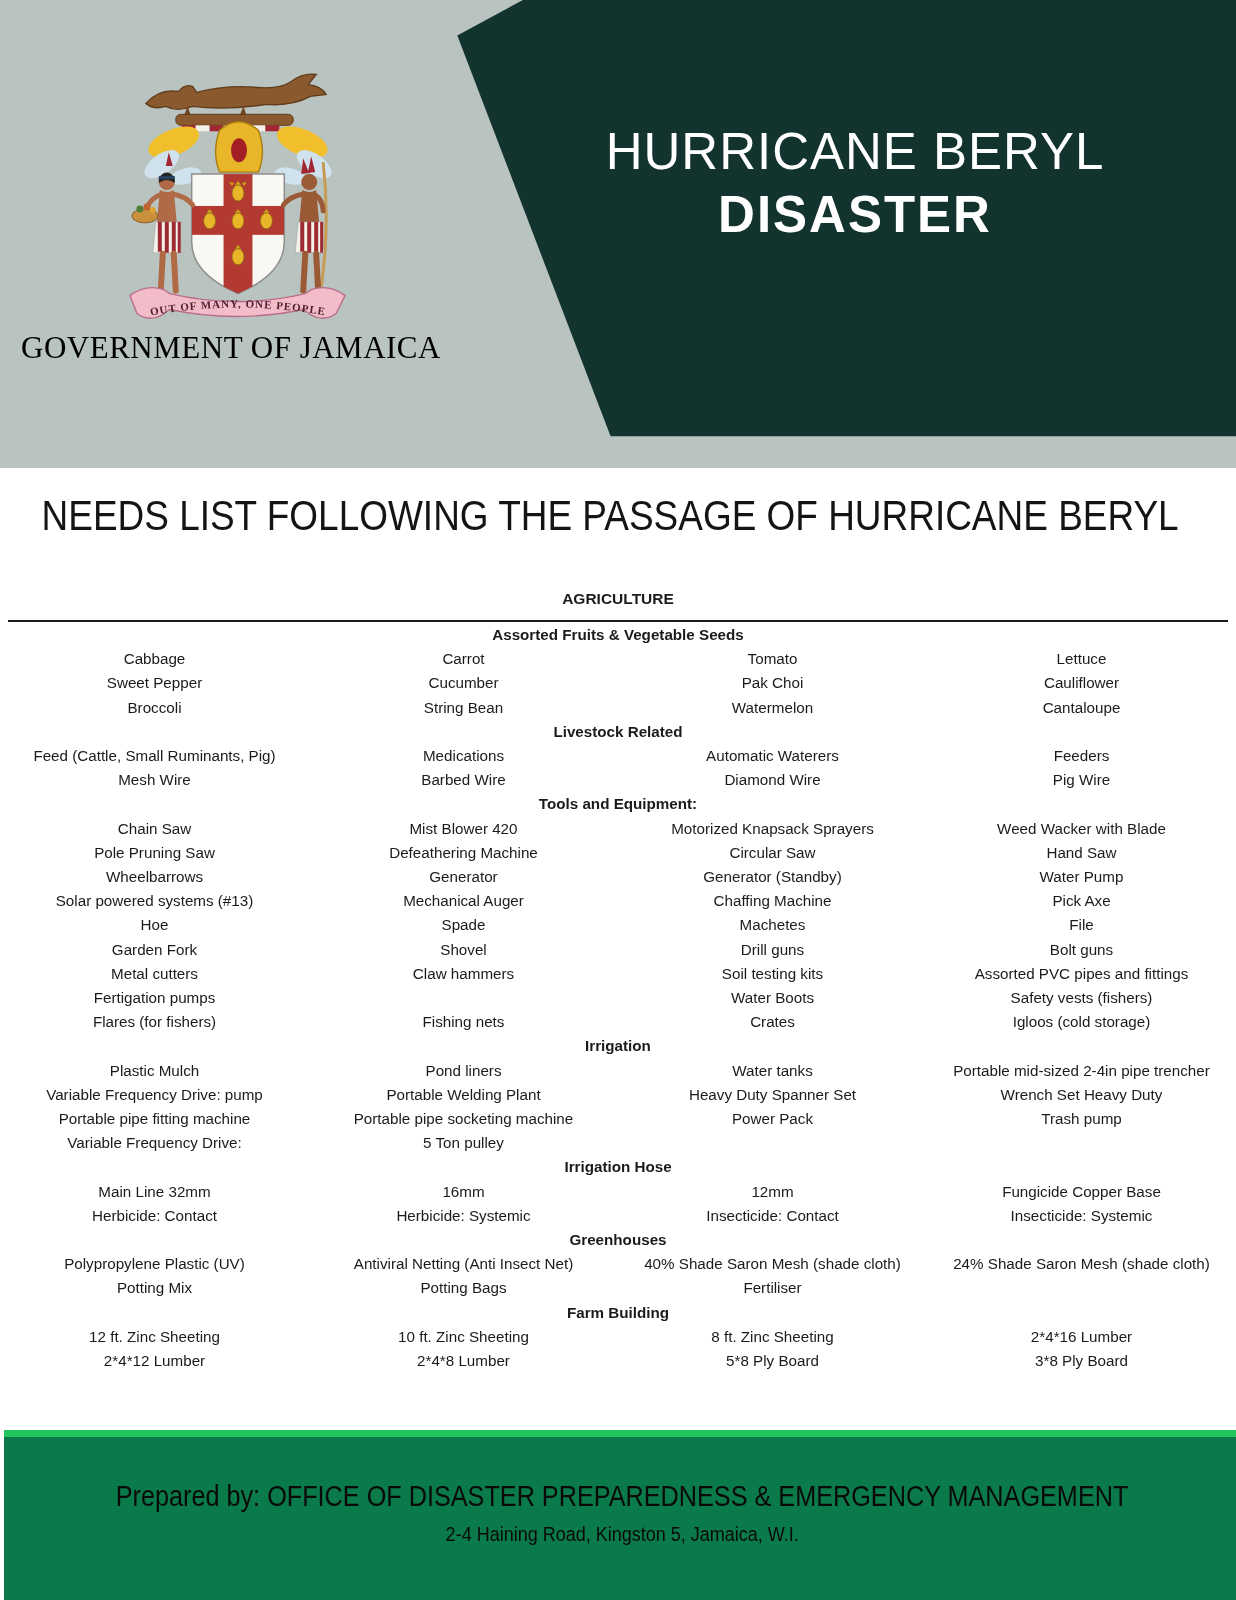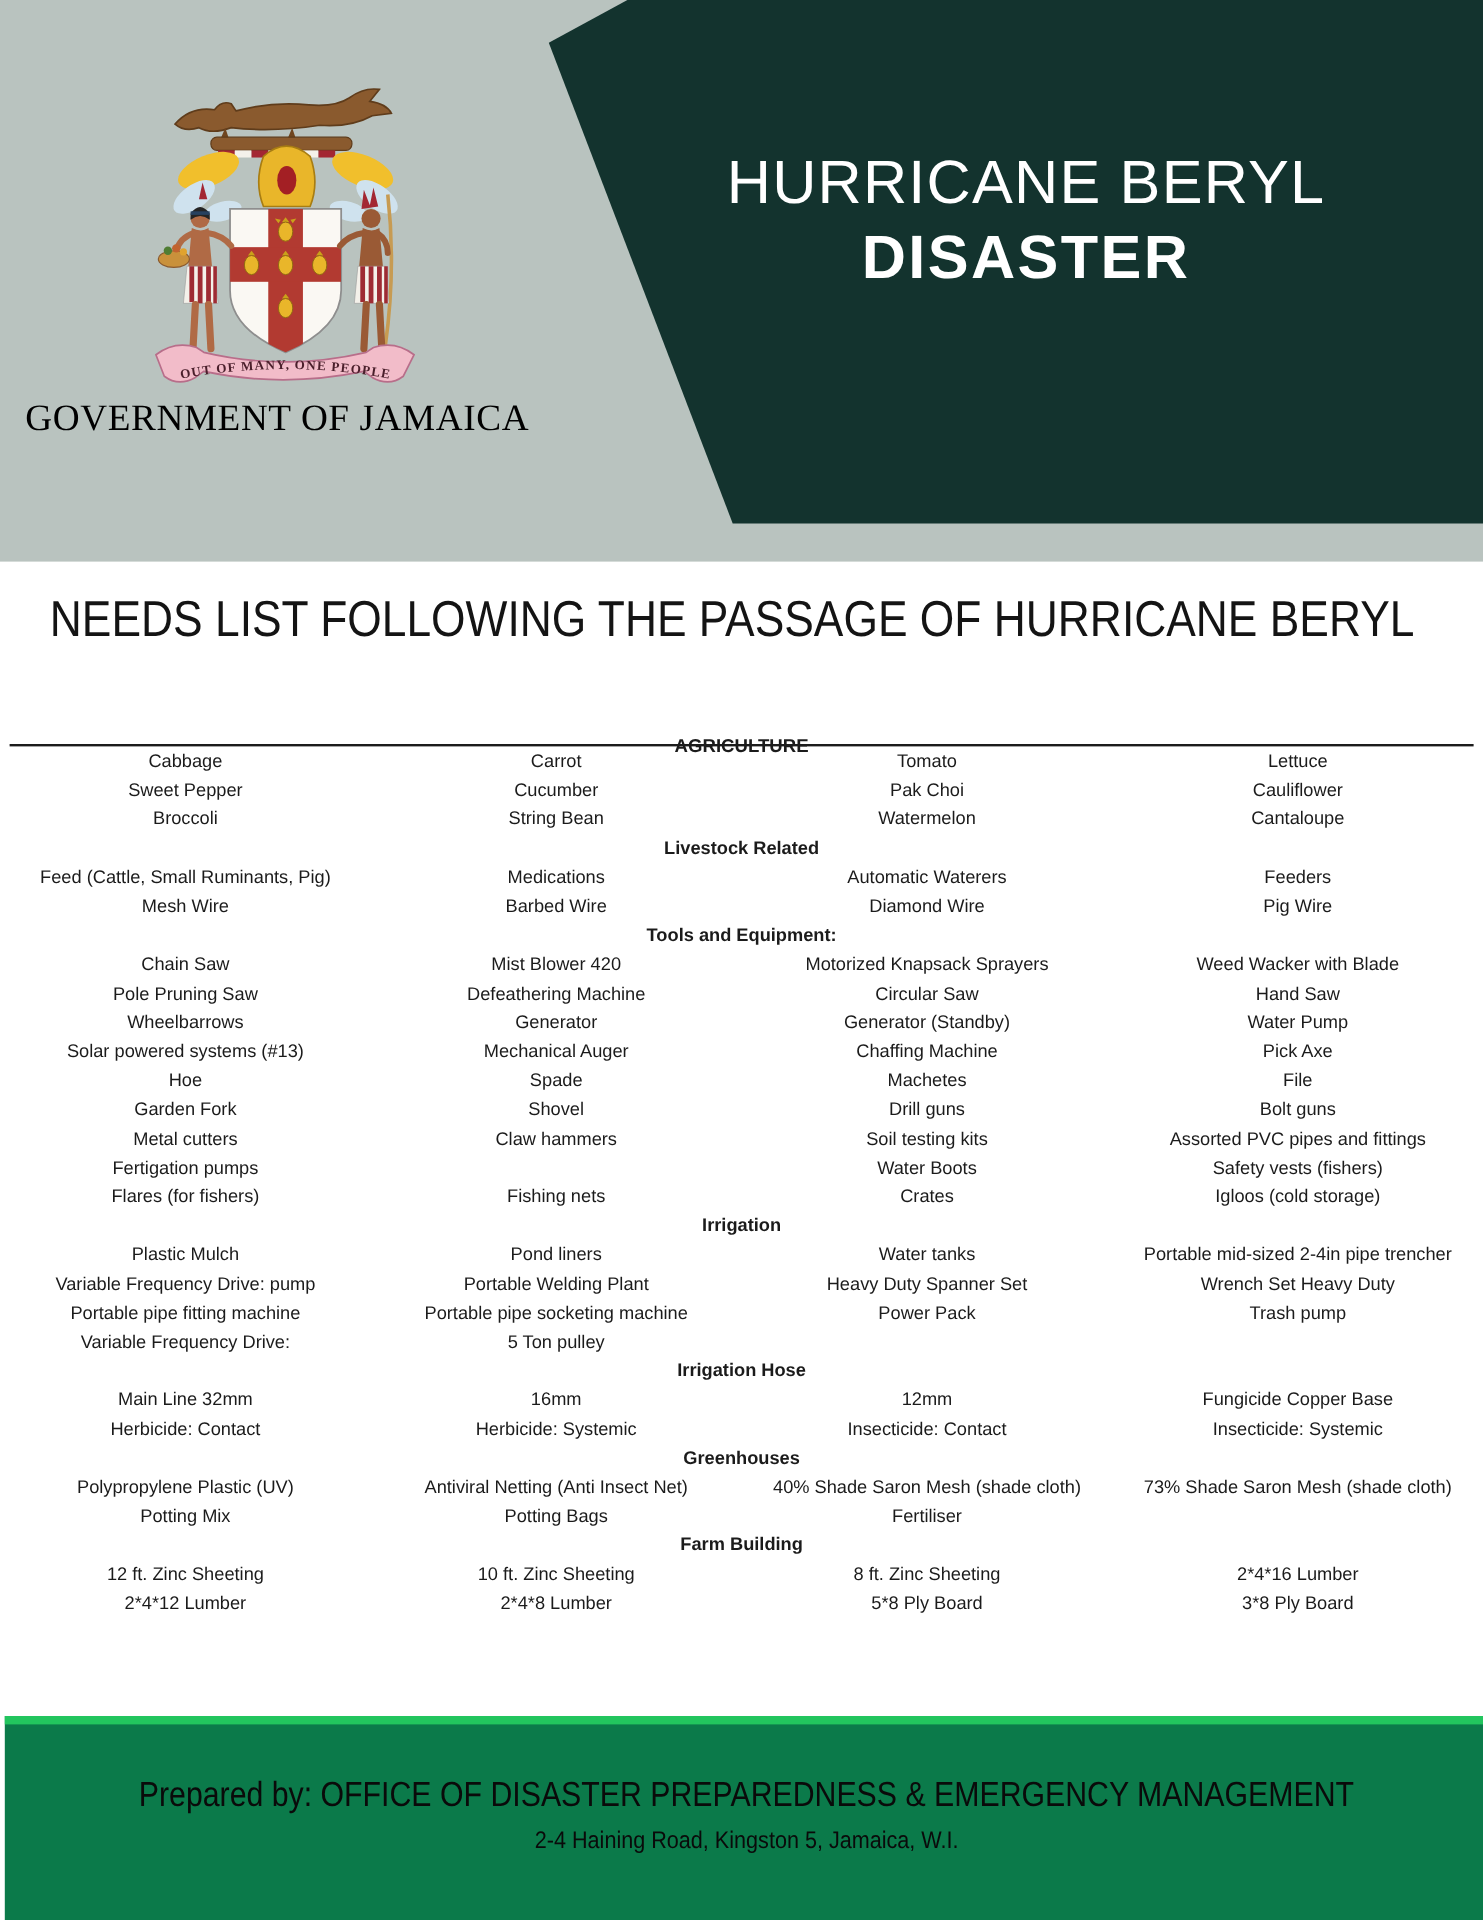--- a/index.html
+++ b/index.html
@@ -20,21 +20,21 @@
     font-family:"Liberation Serif", serif; font-size:31px; letter-spacing:.5px; color:#000000;
   }
   .hero-title { position:absolute; left:474px; right:0; top:120px; text-align:center; color:#ffffff; }
   .hero-line { font-size:51px; line-height:63px; white-space:nowrap; }
   .hero-line.l1 { font-weight:400; letter-spacing:1px; }
   .hero-line.l2, .hero-line.l3 { font-weight:700; letter-spacing:2px; }
   
   .page-title-wrap { position:absolute; top:492px; left:0; width:100%; display:flex; justify-content:flex-end;margin-left:20px; }
   .page-title { font-size:42px; line-height:48px; white-space:nowrap; transform:scaleX(.88); color:#141414; }
   
-  .main-section-heading { position:absolute; top:590px; left:0; width:100%; text-align:center; font-weight:700; font-size:15.5px;margin-top:24px; }
+  .main-section-heading { position:absolute; top:590px; left:0; width:100%; text-align:center; font-weight:700; font-size:15.5px; }
   .rule { position:absolute; top:620px; left:8px; right:8px; border-top:2px solid #1c1c1c; }
   .needs-list { position:absolute; top:623px; left:0; right:0; font-size:15.2px; }
   .group-title { text-align:center; font-weight:700; line-height:24.2px; }
   .row { display:grid; grid-template-columns:repeat(4,1fr); line-height:24.2px; }
   .cell { text-align:center; white-space:nowrap; overflow:visible; }
   
   .footer { position:absolute; left:4px; top:1430px; bottom:0; width:100%; background:var(--footer-green,#0b7a4a); border-top:7px solid #22c55e; box-sizing:border-box; }
   .footer-prepared { position:absolute; top:42px; width:100%; display:flex; justify-content:center; }
   .footer-prepared span { font-size:29px; line-height:34px; white-space:nowrap; transform:scaleX(.87); color:#0a0a0a; }
   .footer-address { position:absolute; top:84px; width:100%; display:flex; justify-content:center; }
@@ -165,20 +165,21 @@
     </div>
   </div>
 
   <div class="page-title-wrap">
     <div class="page-title">NEEDS LIST FOLLOWING THE PASSAGE OF HURRICANE BERYL</div>
   </div>
 
   <div class="main-section-heading">AGRICULTURE</div>
   <div class="rule"></div>
   <div class="needs-list">
+      <div class="group-title">Assorted Fruits &amp; Vegetable Seeds</div>
       <div class="row">
         <div class="cell">Cabbage</div>
         <div class="cell">Carrot</div>
         <div class="cell">Tomato</div>
         <div class="cell">Lettuce</div>
       </div>
       <div class="row">
         <div class="cell">Sweet Pepper</div>
         <div class="cell">Cucumber</div>
         <div class="cell">Pak Choi</div>
@@ -294,21 +295,21 @@
         <div class="cell">Herbicide: Contact</div>
         <div class="cell">Herbicide: Systemic</div>
         <div class="cell">Insecticide: Contact</div>
         <div class="cell">Insecticide: Systemic</div>
       </div>
       <div class="group-title">Greenhouses</div>
       <div class="row">
         <div class="cell">Polypropylene Plastic (UV)</div>
         <div class="cell">Antiviral Netting (Anti Insect Net)</div>
         <div class="cell">40% Shade Saron Mesh (shade cloth)</div>
-        <div class="cell">73% Shade Saron Mesh (shade cloth)</div>
+        <div class="cell">24% Shade Saron Mesh (shade cloth)</div>
       </div>
       <div class="row">
         <div class="cell">Potting Mix</div>
         <div class="cell">Potting Bags</div>
         <div class="cell">Fertiliser</div>
         <div class="cell"></div>
       </div>
       <div class="group-title">Farm Building</div>
       <div class="row">
         <div class="cell">12 ft. Zinc Sheeting</div>

